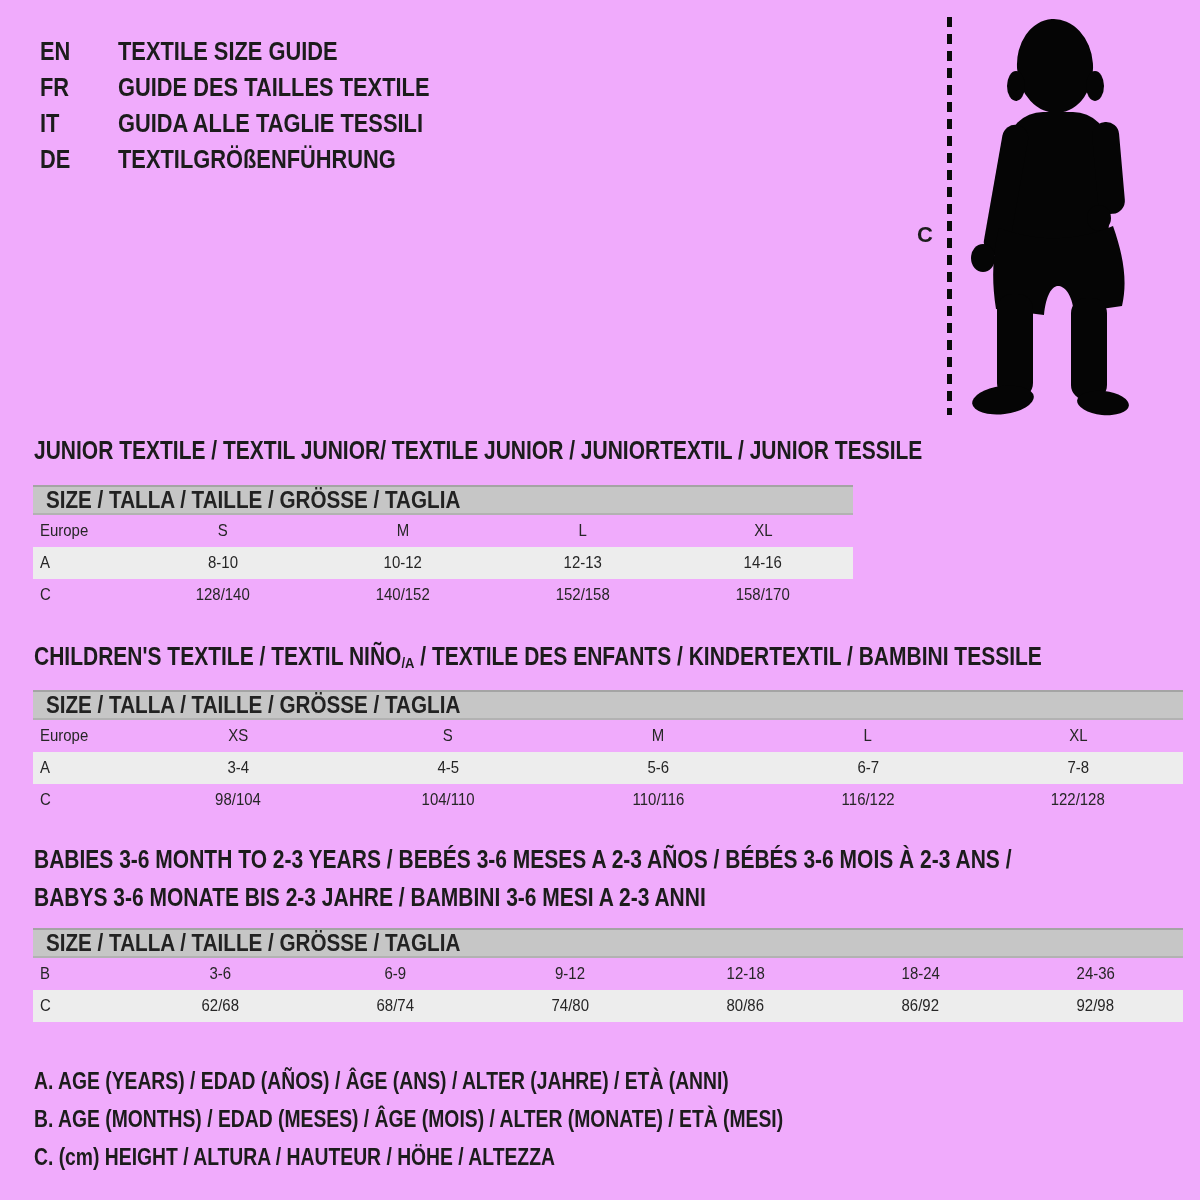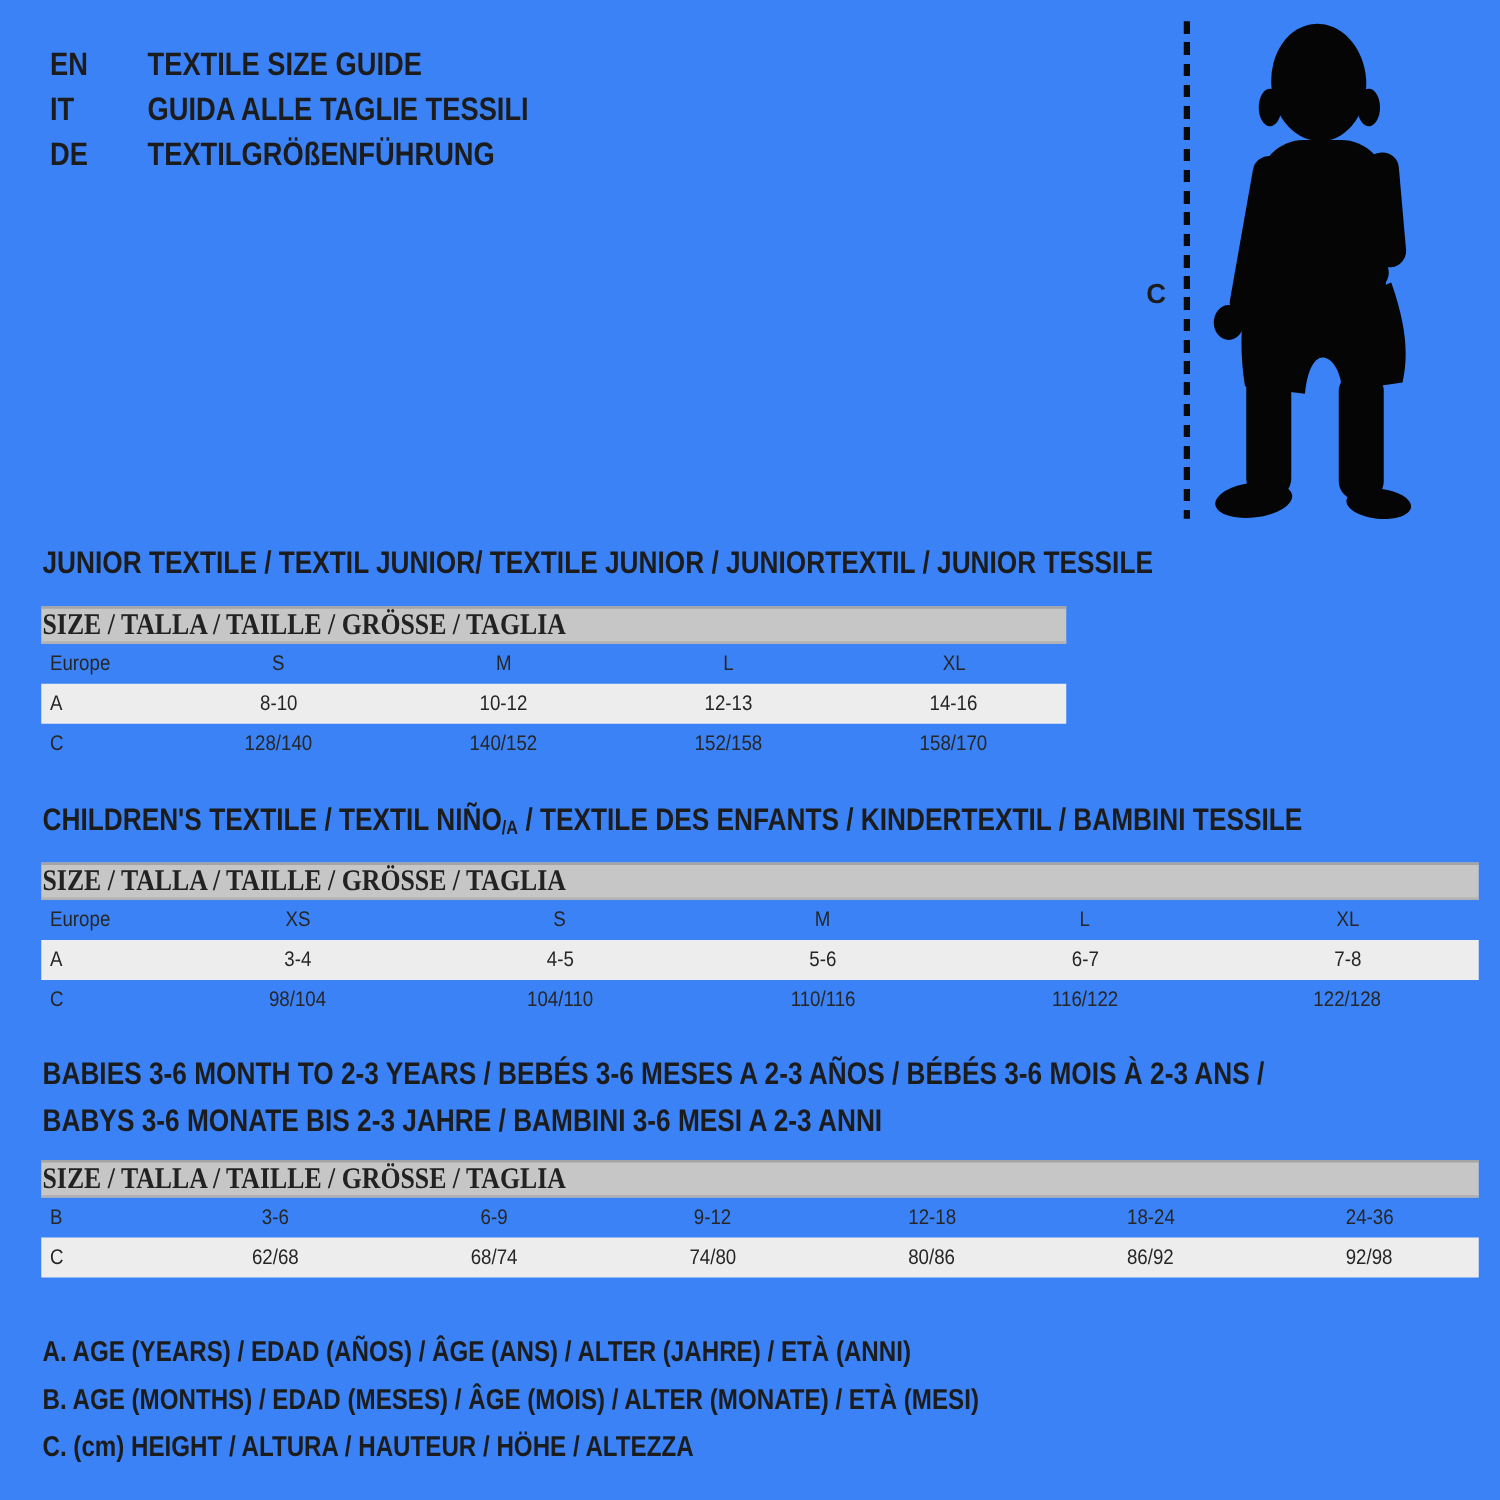--- a/index.html
+++ b/index.html
@@ -8,21 +8,21 @@
     --text:#1c1c1c;
     --silhouette:#050505;
   }
   *{box-sizing:border-box;margin:0;padding:0;}
   html,body{background:#ffffff;}
   body{
     width:1200px;height:1200px;
     font-family:"Liberation Sans", sans-serif;
     color:var(--text);
   }
-  .page{position:relative;width:1200px;height:1200px;background:#3b82f6;overflow:hidden;}
+  .page{position:relative;width:1200px;height:1200px;background:#f0abfc;overflow:hidden;}
 
   
   .lang-block{position:absolute;left:40px;top:33px;}
   .lang-row{display:flex;height:36px;align-items:center;}
   .lang-code,.lang-title{
     font-weight:bold;font-size:26px;white-space:nowrap;
     transform:scaleX(0.84);transform-origin:0 50%;
   }
   .lang-code{width:78px;flex:0 0 78px;}
 
@@ -45,21 +45,21 @@
   }
   .heading .subscript{font-size:0.62em;vertical-align:-0.22em;}
 
   
   .size-table{position:absolute;left:33px;}
   .size-table.w-junior{width:820px;}
   .size-table.w-full{width:1150px;}
   .bar{
     height:30px;background:var(--header_bar);
     border-top:2px solid #a4a4a4;border-bottom:2px solid #b2b2b2;
-    display:flex;align-items:center;padding-left:1px;font-family:Liberation Serif, serif;
+    display:flex;align-items:center;padding-left:13px;
   }
   .bar-label{
     font-weight:bold;font-size:24px;color:#222;white-space:nowrap;
     transform:scaleX(0.86);transform-origin:0 50%;
   }
   .trow{display:flex;height:32px;align-items:center;font-size:17px;color:#262626;}
   .trow.shaded{background:var(--row_shaded);}
   .tlabel{flex:0 0 100px;padding-left:7px;text-align:left;}
   .tcell{flex:1;text-align:center;}
   .tlabel span{display:inline-block;transform:scaleX(0.88);transform-origin:0 50%;white-space:nowrap;}
@@ -74,20 +74,24 @@
 </style>
 </head>
 <body>
 
 <div class="page">
 
   <div class="lang-block">
     <div class="lang-row">
       <span class="lang-code">EN</span>
       <span class="lang-title">TEXTILE SIZE GUIDE</span>
+    </div>
+    <div class="lang-row">
+      <span class="lang-code">FR</span>
+      <span class="lang-title">GUIDE DES TAILLES TEXTILE</span>
     </div>
     <div class="lang-row">
       <span class="lang-code">IT</span>
       <span class="lang-title">GUIDA ALLE TAGLIE TESSILI</span>
     </div>
     <div class="lang-row">
       <span class="lang-code">DE</span>
       <span class="lang-title">TEXTILGRÖßENFÜHRUNG</span>
     </div>
   </div>

